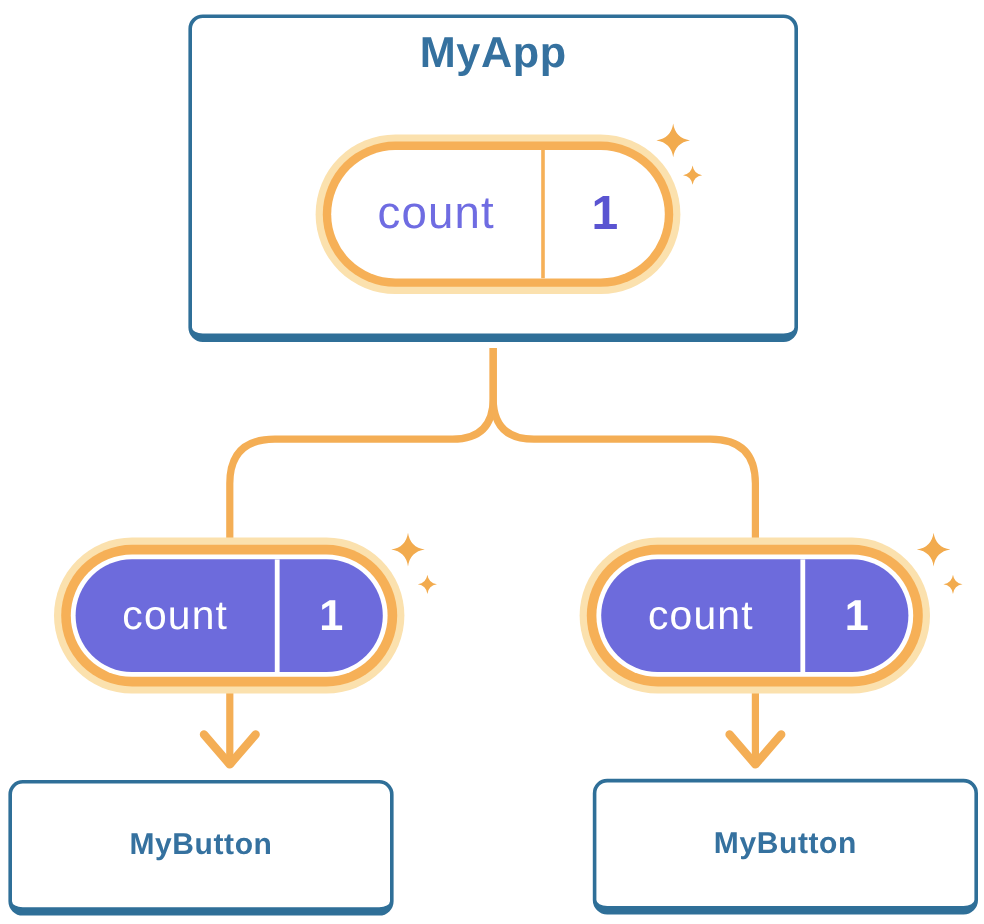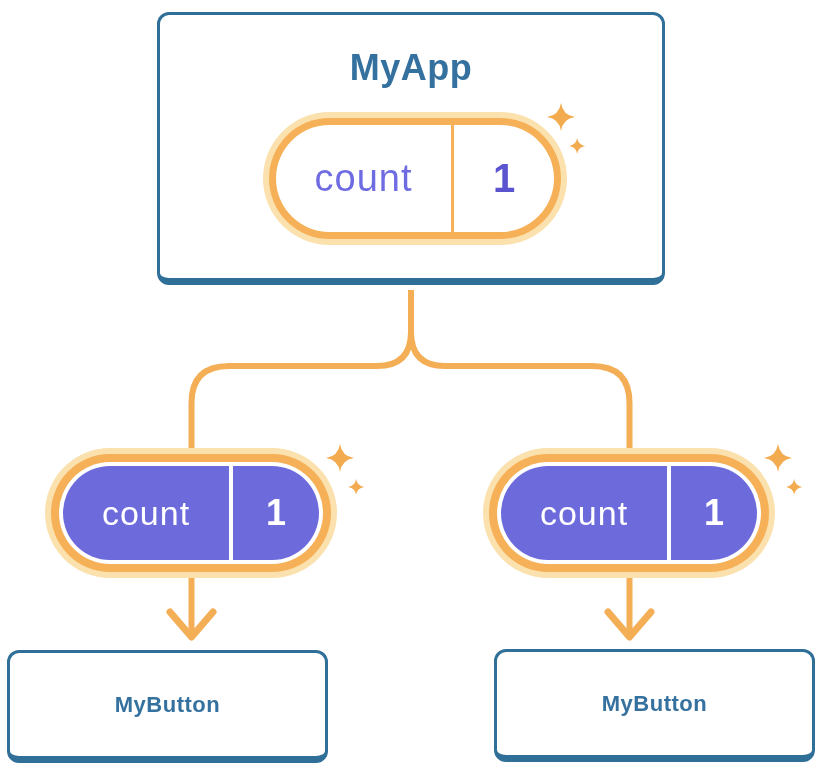--- a/index.html
+++ b/index.html
@@ -16,29 +16,29 @@
     font-family:"Liberation Sans", sans-serif;
   }
   svg.overlay{position:absolute;left:0;top:0;width:820px;height:770px}
   .card{
     position:absolute;background:var(--card-fill);
     border:3px solid var(--card-border);border-bottom-width:7px;
     border-radius:12px;
   }
   .root-card{left:157px;top:12px;width:508px;height:273px}
   .card-title{
-    text-align:center;margin-top:32px;font-size:36px;font-weight:600;
+    text-align:center;margin-top:8px;font-size:36px;font-weight:600;
     color:var(--heading-text);letter-spacing:.5px;
   }
   .child-card{
     width:321px;height:113px;display:flex;align-items:center;justify-content:center;
   }
   #child-card-left{left:7px;top:650px}
   #child-card-right{left:494px;top:649px}
-  .child-label{font-size:22px;font-weight:600;color:var(--heading-text);letter-spacing:.5px}
+  .child-label{font-size:25px;font-weight:600;color:var(--heading-text);letter-spacing:.5px}
 
   .pill{position:absolute;background:var(--pill-halo);border-radius:999px;padding:6px}
   .pill .ring{background:var(--pill-ring);border-radius:999px}
   .seg{display:flex;align-items:center;justify-content:center}
 
   
   #state-pill{left:263px;top:112px}
   #state-pill .ring{padding:7px}
   #state-pill .core{
     width:278px;height:107px;background:#fff;border-radius:999px;

